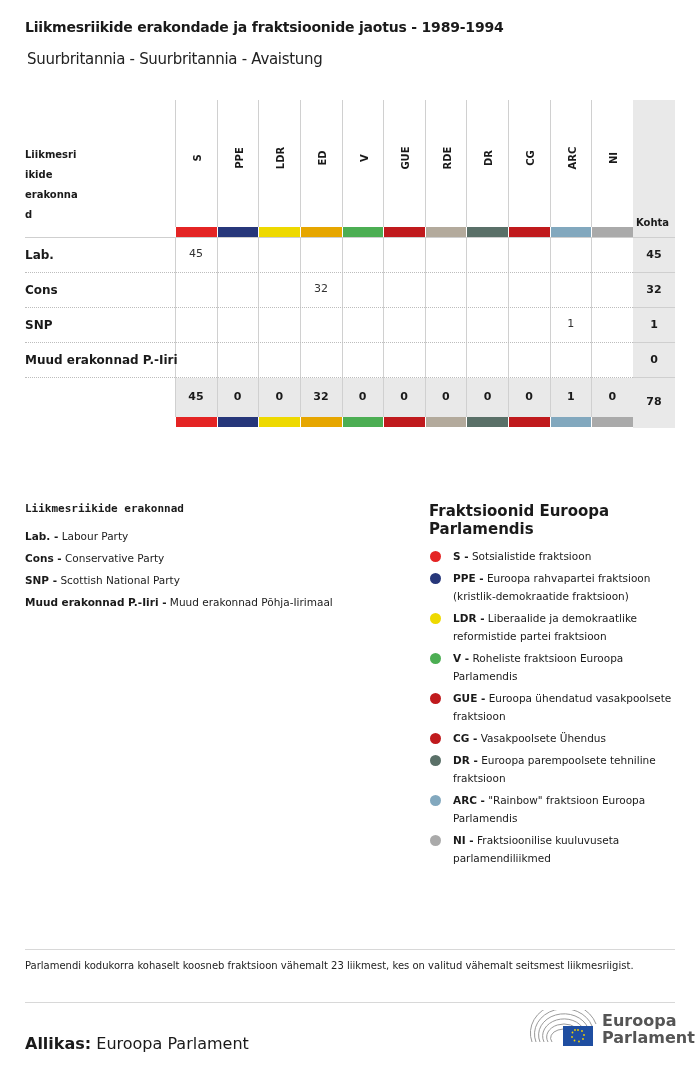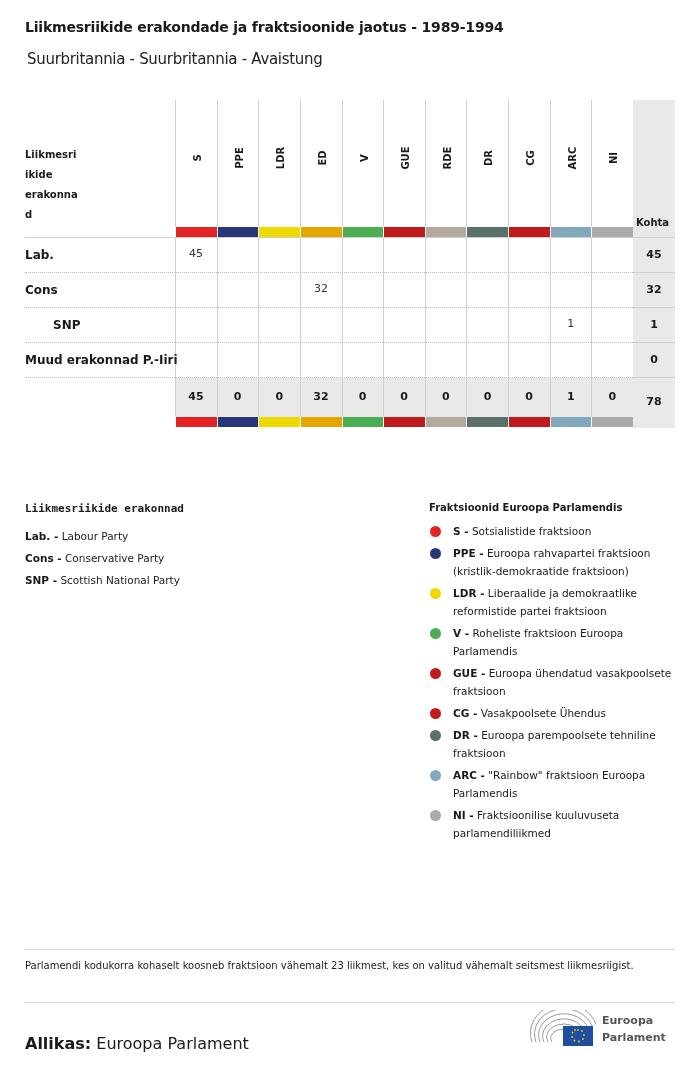--- a/index.html
+++ b/index.html
@@ -21,29 +21,29 @@
   .cell{position:absolute;width:42px;text-align:center;font-size:11px;color:#333;}
   .kohta-cell{position:absolute;left:633px;width:42px;height:34px;background:#e9e9e9;font-size:11px;font-weight:bold;text-align:center;line-height:34px;}
   .total-bg{position:absolute;left:175px;top:378px;width:458px;height:39px;background:#e9e9e9;}
   .total-cell{position:absolute;width:42px;text-align:center;font-size:11px;font-weight:bold;top:390px;}
   .grand{position:absolute;left:633px;top:378px;width:42px;height:50px;background:#e9e9e9;font-size:11px;font-weight:bold;text-align:center;line-height:48px;}
   .legend-left{position:absolute;left:25px;top:502px;}
   .legend-left h3{margin:0 0 10px 0;font-family:"DejaVu Sans Mono",monospace;font-size:11px;font-weight:bold;}
   .legend-left .item{font-size:10.5px;height:22px;line-height:22px;}
   .legend-left b{font-weight:bold;}
   .legend-right{position:absolute;left:429px;top:502px;width:250px;}
-  .legend-right h3{margin:0 0 9px 0;font-size:10px;font-weight:bold;}
+  .legend-right h3{margin:0 0 9px 0;font-size:15px;font-weight:bold;}
   .legend-right .item{position:relative;padding-left:24px;font-size:10.5px;line-height:18px;margin-bottom:4px;}
   .legend-right .dot{position:absolute;left:1px;top:4px;width:11px;height:11px;border-radius:50%;}
   .sep{position:absolute;left:25px;width:650px;height:1px;background:#d8d8d8;}
   .note{position:absolute;left:25px;top:957px;width:620px;font-size:10px;line-height:18px;color:#222;}
   .source{position:absolute;left:25px;top:1034px;font-size:16px;}
   .source b{font-weight:bold;}
   .logo{position:absolute;left:530px;top:1010px;width:150px;height:40px;}
-  .logo-text{position:absolute;left:72px;top:2px;font-size:11px;font-weight:bold;color:#555;line-height:17px;}
+  .logo-text{position:absolute;left:72px;top:2px;font-size:16px;font-weight:bold;color:#555;line-height:17px;}
 </style>
 </head>
 <body>
 
 <div class="title">Liikmesriikide erakondade ja fraktsioonide jaotus - 1989-1994</div>
 <div class="subtitle">Suurbritannia - Suurbritannia - Avaistung</div>
 
 <div id="tbl">
   <div class="rowhead-label">
       <div>Liikmesri</div>
@@ -125,21 +125,21 @@
     <div class="vline" style="left: 633.04px; top: 237px; height: 180px;"></div>
     <div class="row-label" style="top: 248px;">Lab.</div>
     <div class="cell" style="left: 175px; top: 247px;">45</div>
     <div class="kohta-cell" style="top: 238px;">45</div>
     <div class="hline dotted" style="top: 272px; width: 608px;"></div>
     <div class="row-label" style="top: 283px;">Cons</div>
     <div class="cell" style="left: 299.92px; top: 282px;">32</div>
     <div class="kohta-cell" style="top: 273px;">32</div>
     <div class="hline solid" style="left: 633px; width: 42px; top: 272px;"></div>
     <div class="hline dotted" style="top: 307px; width: 608px;"></div>
-    <div class="row-label" style="top: 318px; margin-left: 28px;">SNP</div>
+    <div class="row-label" style="top: 318px;">SNP</div>
     <div class="cell" style="left: 549.76px; top: 317px;">1</div>
     <div class="kohta-cell" style="top: 308px;">1</div>
     <div class="hline solid" style="left: 633px; width: 42px; top: 307px;"></div>
     <div class="hline dotted" style="top: 342px; width: 608px;"></div>
     <div class="row-label" style="top: 353px;">Muud erakonnad P.-Iiri</div>
     <div class="kohta-cell" style="top: 343px;">0</div>
     <div class="hline solid" style="left: 633px; width: 42px; top: 342px;"></div>
     <div class="hline dotted" style="top: 377px; width: 608px;"></div>
     <div class="hline solid" style="left: 633px; width: 42px; top: 377px;"></div>
     <div class="total-cell" style="left: 175px;">45</div>
@@ -155,20 +155,21 @@
     <div class="total-cell" style="left: 591.4px;">0</div>
     <div class="grand">78</div>
   </div>
 
 <div class="legend-left">
   <h3>Liikmesriikide erakonnad</h3>
   <div id="party-items">
       <div class="item"><b>Lab. -</b> <span>Labour Party</span></div>
       <div class="item"><b>Cons -</b> <span>Conservative Party</span></div>
       <div class="item"><b>SNP -</b> <span>Scottish National Party</span></div>
+      <div class="item"><b>Muud erakonnad P.-Iiri -</b> <span>Muud erakonnad Põhja-Iirimaal</span></div>
     </div>
 </div>
 
 <div class="legend-right">
   <h3>Fraktsioonid Euroopa Parlamendis</h3>
   <div id="group-items">
       <div class="item"><span class="dot" style="background:#e42424"></span><b>S -</b> <span>Sotsialistide fraktsioon</span></div>
       <div class="item"><span class="dot" style="background:#27377a"></span><b>PPE -</b> <span>Euroopa rahvapartei fraktsioon (kristlik-demokraatide fraktsioon)</span></div>
       <div class="item"><span class="dot" style="background:#eed900"></span><b>LDR -</b> <span>Liberaalide ja demokraatlike reformistide partei fraktsioon</span></div>
       <div class="item"><span class="dot" style="background:#4cae53"></span><b>V -</b> <span>Roheliste fraktsioon Euroopa Parlamendis</span></div>

